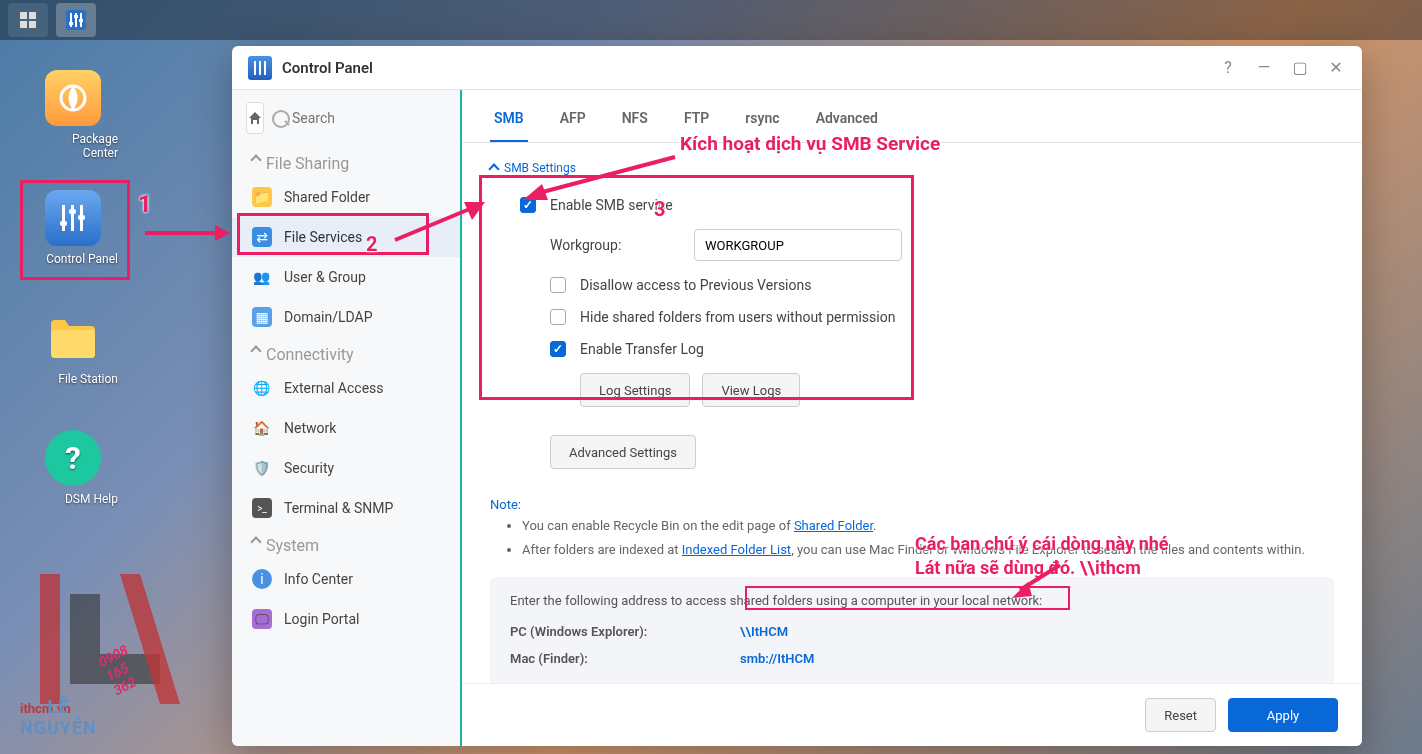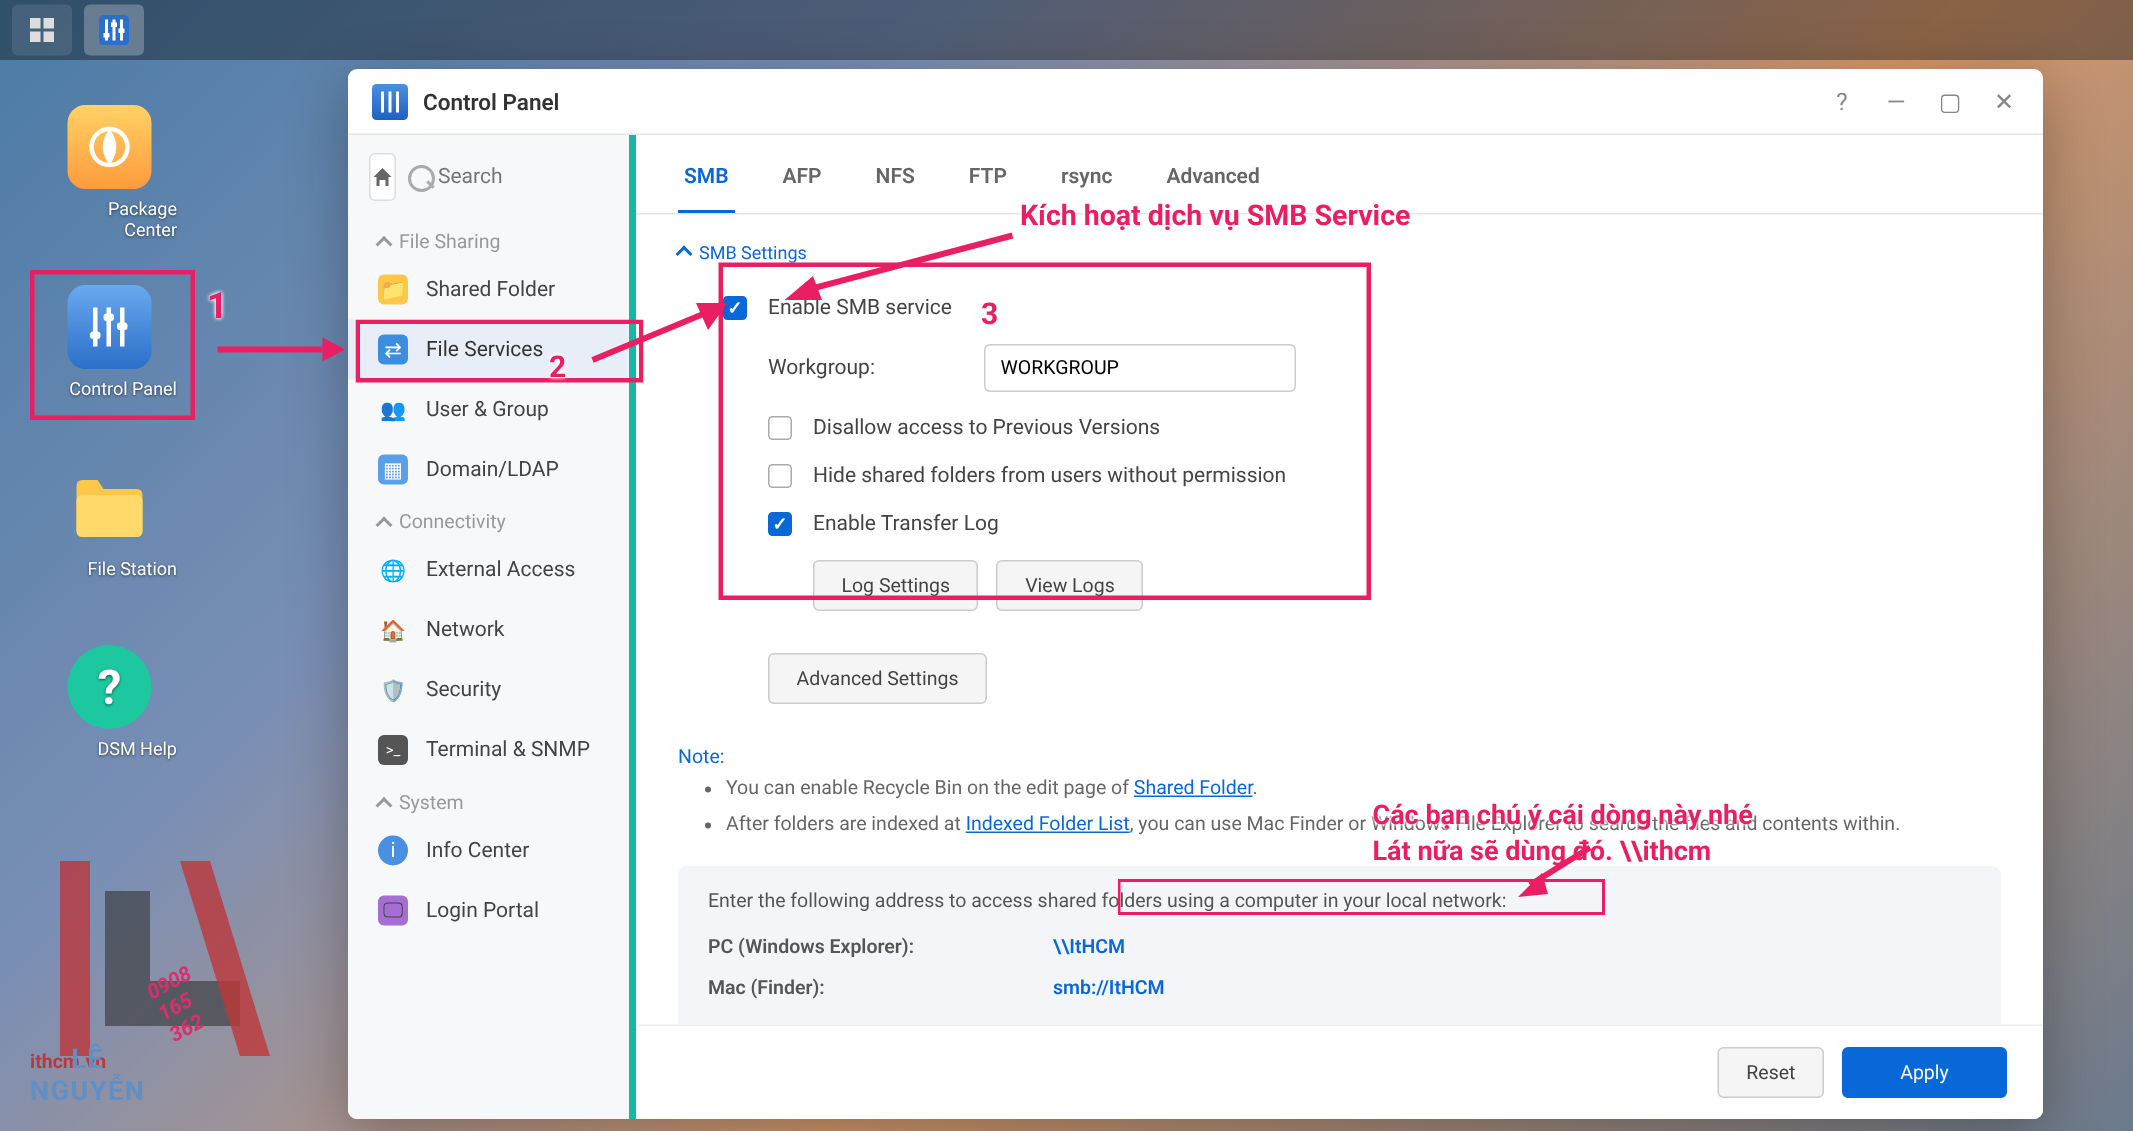--- a/index.html
+++ b/index.html
@@ -19,29 +19,29 @@
 .window { position: absolute; left: 232px; top: 46px; width: 1130px; height: 700px; background: #fff; border-radius: 6px; box-shadow: 0 10px 40px rgba(0,0,0,0.3); display: flex; flex-direction: column; overflow: hidden; }
 .titlebar { height: 44px; display: flex; align-items: center; padding: 0 16px; border-bottom: 1px solid #e5e5e5; }
 .titlebar .app-icon { width: 24px; height: 24px; background: linear-gradient(#4a90e2, #2060c0); border-radius: 3px; margin-right: 10px; display:flex; align-items:center; justify-content:center; }
 .titlebar .title { font-weight: 600; color: #333; font-size: 15px; }
 .titlebar-right { margin-left: auto; display: flex; gap: 16px; color: #888; }
 .titlebar-right span { cursor: pointer; width: 20px; text-align: center; font-size: 16px; }
 
 .window-body { flex: 1; display: flex; overflow: hidden; }
 
 
-.sidebar { width: 192px; background: #f7f8fa; border-right: 5px solid #14b8a6; overflow-y: auto; padding: 12px 0; }
+.sidebar { width: 230px; background: #f7f8fa; border-right: 2px solid #14b8a6; overflow-y: auto; padding: 12px 0; }
 .sidebar-top { display: flex; padding: 0 14px 12px; gap: 8px; align-items: center; }
 .home-btn { width: 32px; height: 32px; border: 1px solid #ddd; border-radius: 4px; background: #fff; display: flex; align-items: center; justify-content: center; cursor: pointer; }
 .search-input { flex: 1; height: 32px; border: none; background: transparent; font-size: 14px; color: #888; padding-left: 20px; }
 .search-wrap { flex: 1; position: relative; }
 .search-wrap::before { content: ''; position: absolute; left: 0; top: 8px; width: 14px; height: 14px; border: 2px solid #aaa; border-radius: 50%; }
 .search-wrap::after { content: ''; position: absolute; left: 12px; top: 20px; width: 6px; height: 2px; background: #aaa; transform: rotate(45deg); }
 
-.side-section { padding: 8px 20px 4px; color: #999; font-size: 13px; display: flex; align-items: center; gap: 6px; cursor: pointer; }
+.side-section { padding: 8px 20px 4px; color: #999; font-size: 16px; display: flex; gap: 6px; cursor: pointer; }
 .side-item { padding: 10px 20px; display: flex; align-items: center; gap: 12px; font-size: 14px; color: #444; cursor: pointer; }
 .side-item.active { background: #e8eef7; color: #333; }
 .side-icon { width: 20px; height: 20px; border-radius: 4px; display: inline-flex; align-items: center; justify-content: center; font-size: 14px; flex-shrink: 0; }
 
 
 .main { flex: 1; display: flex; flex-direction: column; overflow: hidden; }
 .tabs { display: flex; gap: 28px; padding: 14px 28px 0; border-bottom: 1px solid #e5e5e5; }
 .tab { padding: 6px 4px 14px; font-size: 14px; font-weight: 600; color: #666; cursor: pointer; border-bottom: 2px solid transparent; }
 .tab.active { color: #0968d8; border-bottom-color: #0968d8; }
 

